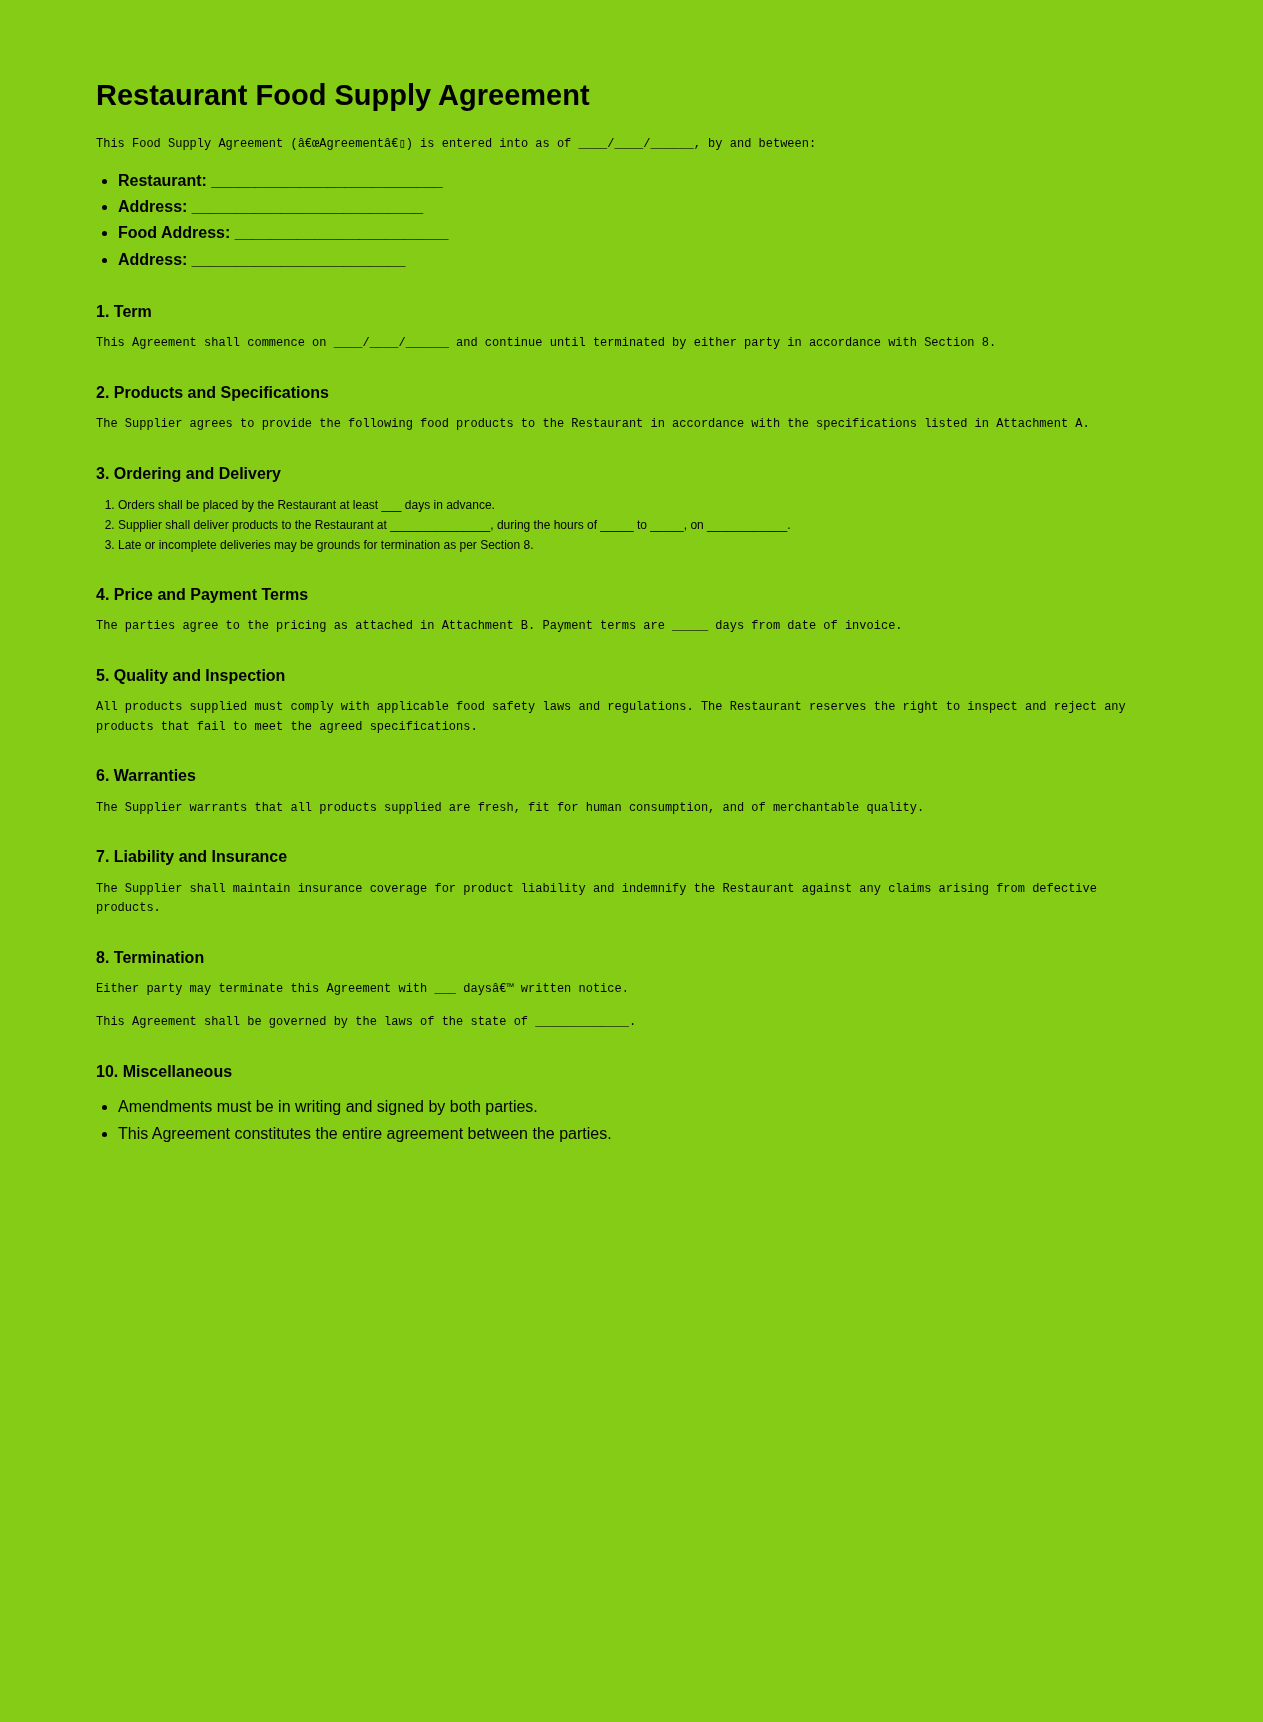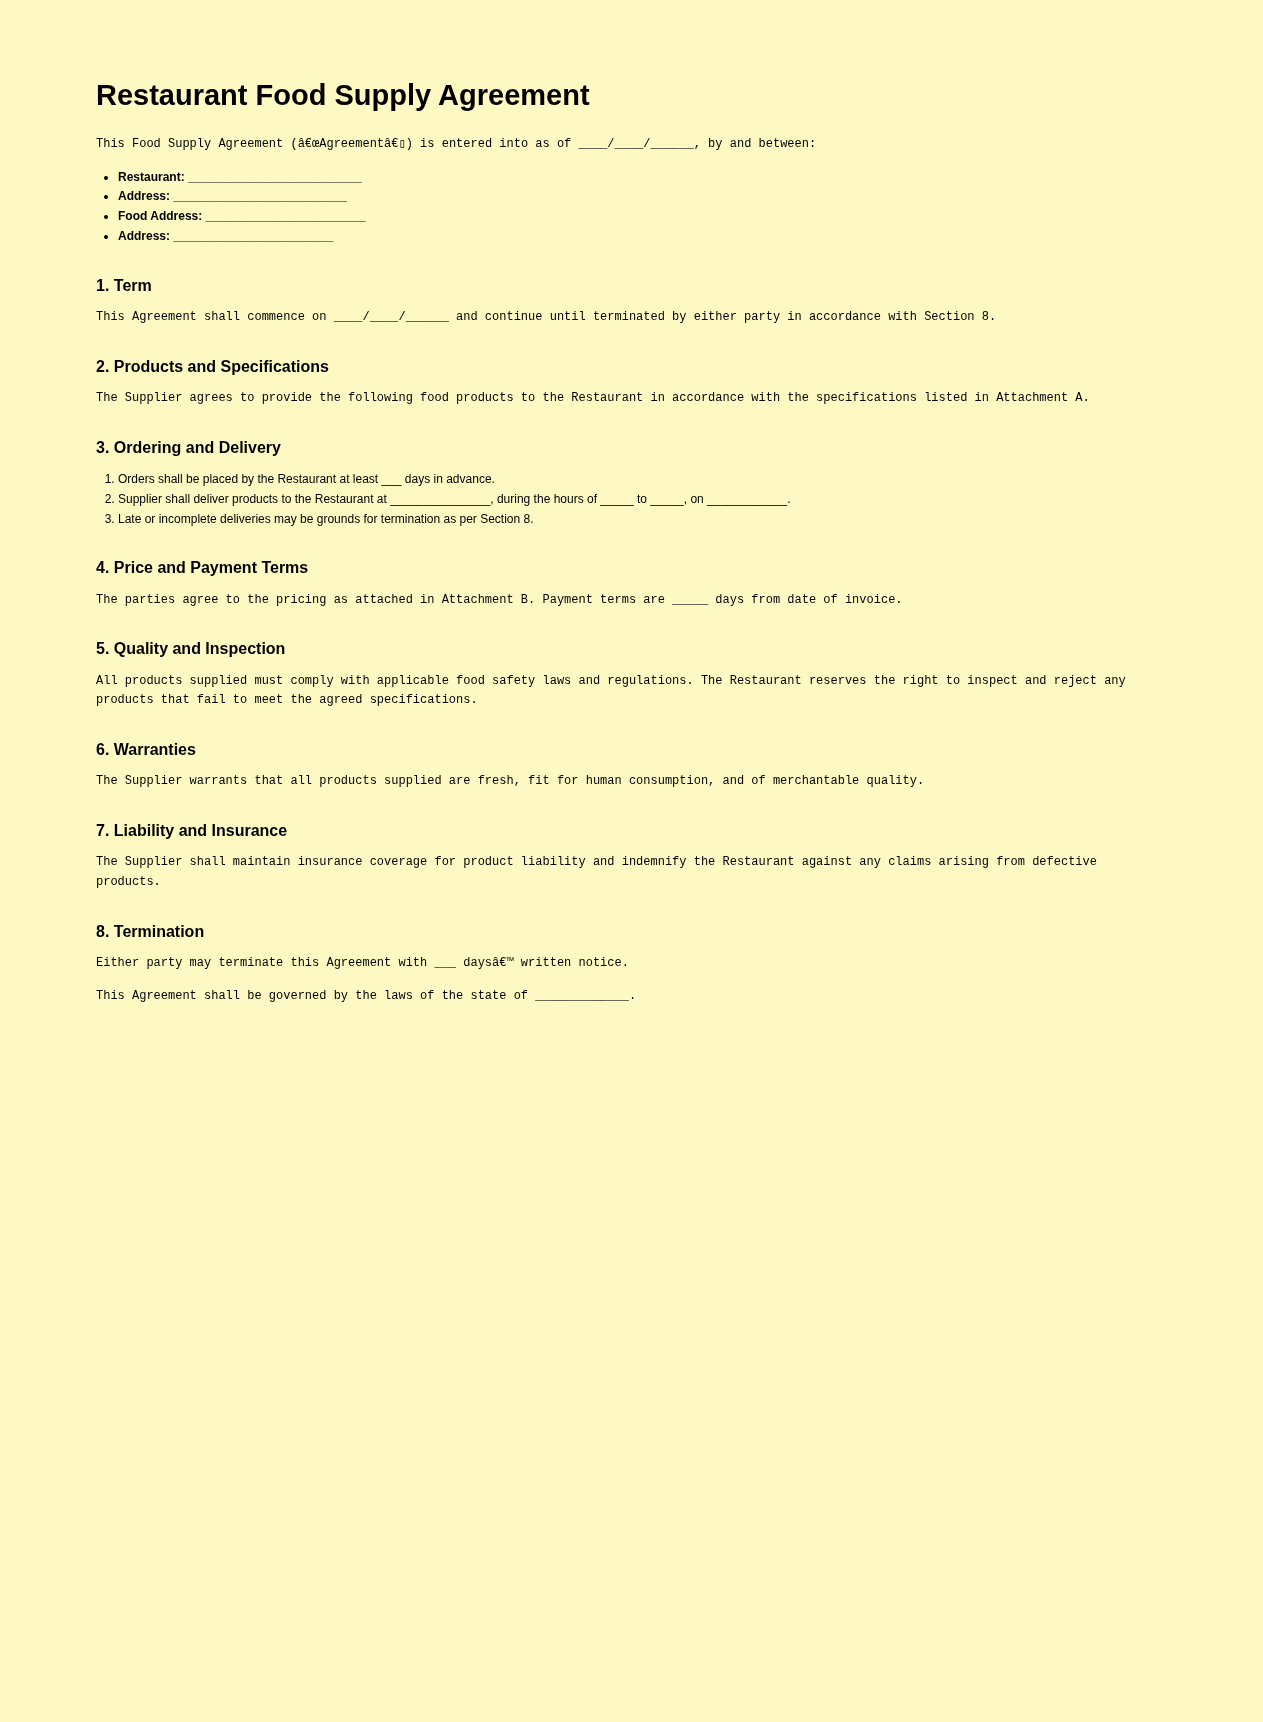--- a/index.html
+++ b/index.html
@@ -4,21 +4,21 @@
 <style>
   * { box-sizing: border-box; }
   html, body {
     margin: 0;
     padding: 0;
     background: #ffffff;
   }
   .page {
     width: 1263px;
     height: 1722px;
-    background: #fef9c3;
+    background: #84cc16;
     color: #000000;
     font-family: "Liberation Sans", "DejaVu Sans", sans-serif;
     padding: 78px 96px 0 96px;
     overflow: hidden;
   }
   h1.doc-title {
     font-size: 29px;
     line-height: 1.2;
     font-weight: 700;
     margin: 0 0 22px 0;
@@ -27,21 +27,21 @@
   p {
     font-size: 12px;
     line-height: 1.65;
     margin: 13px 0;
     font-family: Liberation Mono, monospace;
   }
   ul.parties {
     margin: 13px 0;
     padding-left: 22px;
     font-weight: 700;
-    font-size: 12px;
+    font-size: 16px;
     line-height: 1.65;
     list-style-type: disc;
   }
   ul.parties li { margin: 0; }
   h3.section-heading {
     font-size: 16px;
     line-height: 1.2;
     font-weight: 700;
     margin: 29px 0 13px 0;
   }
@@ -118,14 +118,21 @@
 
   <section>
     <h3 class="section-heading">8. Termination</h3>
     <p>Either party may terminate this Agreement with ___ daysâ€™ written notice.</p>
   </section>
 
   <section>
     <p>This Agreement shall be governed by the laws of the state of _____________.</p>
   </section>
 
+  <section>
+    <h3 class="section-heading">10. Miscellaneous</h3>
+    <ul class="misc-list">
+      <li>Amendments must be in writing and signed by both parties.</li>
+      <li>This Agreement constitutes the entire agreement between the parties.</li>
+    </ul>
+  </section>
 
 </div>
 
 </body></html>

